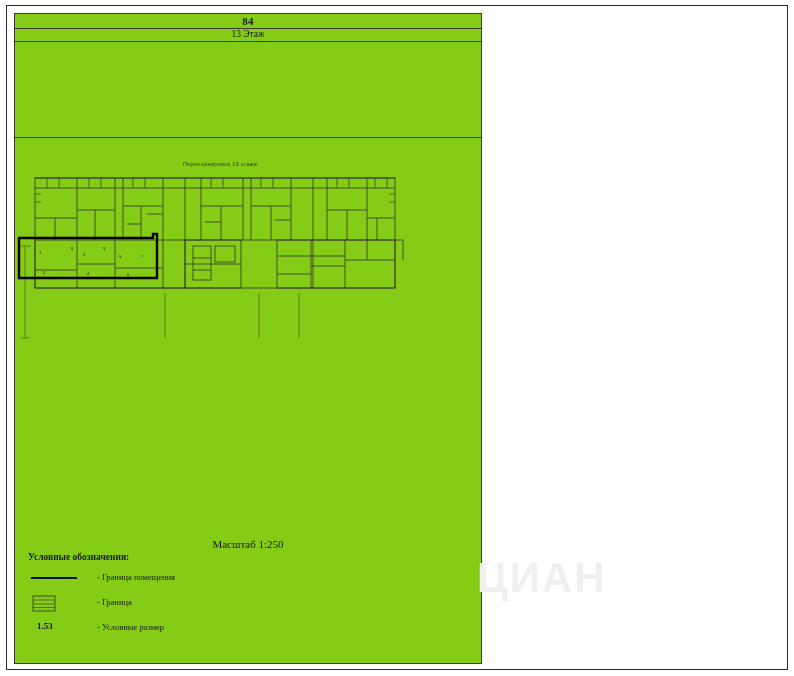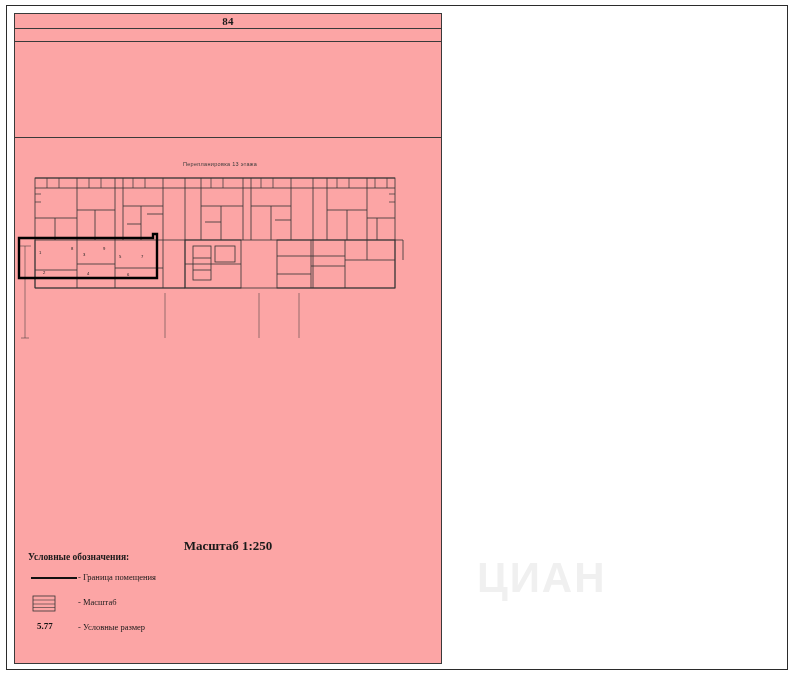--- a/index.html
+++ b/index.html
@@ -25,25 +25,25 @@
     border: 1px solid #2b2b2b;
     box-sizing: border-box;
     background: #ffffff;
   }
 
   
   .sheet {
     position: absolute;
     left: 7px;
     top: 7px;
-    width: 428px;
+    width: 468px;
     height: 651px;
     border: 1px solid #3a3a3a;
     box-sizing: border-box;
-    background: #fca5a5;
+    background: #84cc16;
   }
 
   .title-block {
     position: absolute;
     left: 0;
     top: 0;
     width: 100%;
     height: 28px;
     border-bottom: 1px solid #3a3a3a;
     box-sizing: border-box;
@@ -106,22 +106,22 @@
     left: 0;
     top: 0;
   }
 
   .scale-label {
     position: absolute;
     left: 0;
     top: 524px;
     width: 100%;
     text-align: center;
-    font-size: 13px;
-    font-weight: bold;
+    font-size: 11px;
+    font-weight: normal;
     color: #1a1a1a;
   }
 
   .legend {
     position: absolute;
     left: 10px;
     top: 538px;
     width: 390px;
   }
   .legend-title {
@@ -137,21 +137,21 @@
   }
   .legend-sym {
     position: absolute;
     left: 6px;
     top: 0;
     width: 46px;
     height: 20px;
   }
   .legend-text {
     position: absolute;
-    left: 53px;
+    left: 72px;
     top: 3px;
     font-size: 8.5px;
     color: #1a1a1a;
     white-space: nowrap;
   }
   .legend-text.ital {
     font-style: italic;
   }
   .sym-border {
     position: absolute;
@@ -185,20 +185,21 @@
 </head>
 <body>
 
 <div class="page-frame">
 
   <div class="sheet">
 
     <div class="title-block">
       <div class="title-number">84</div>
       <div class="title-sep"></div>
+      <div class="title-floor">13 Этаж</div>
     </div>
 
     <div class="band-sep"></div>
 
     <div class="plan-area">
       <div class="plan-caption">Перепланировка 13 этажа</div>
 
       <svg class="plan-svg" width="406" height="220" viewBox="0 0 406 220">
         <g stroke="#333" stroke-width="0.8" fill="none">
 
@@ -335,26 +336,26 @@
 
       <div class="legend-row">
         <div class="legend-sym">
           <svg width="46" height="20" viewBox="0 0 46 20">
             <rect x="2" y="2" width="22" height="15" fill="none" stroke="#333" stroke-width="0.8"></rect>
             <line x1="2" y1="6" x2="24" y2="6" stroke="#333" stroke-width="0.6"></line>
             <line x1="2" y1="10" x2="24" y2="10" stroke="#333" stroke-width="0.6"></line>
             <line x1="2" y1="13.5" x2="24" y2="13.5" stroke="#333" stroke-width="0.6"></line>
           </svg>
         </div>
-        <div class="legend-text">- Масштаб</div>
+        <div class="legend-text">- Граница</div>
       </div>
 
       <div class="legend-row">
         <div class="legend-sym">
-          <div class="sym-dim">5.77</div>
+          <div class="sym-dim">1.53</div>
         </div>
         <div class="legend-text">- Условные размер</div>
       </div>
 
     </div>
 
   </div>
 
   <div class="watermark">ЦИАН</div>
 </div>

